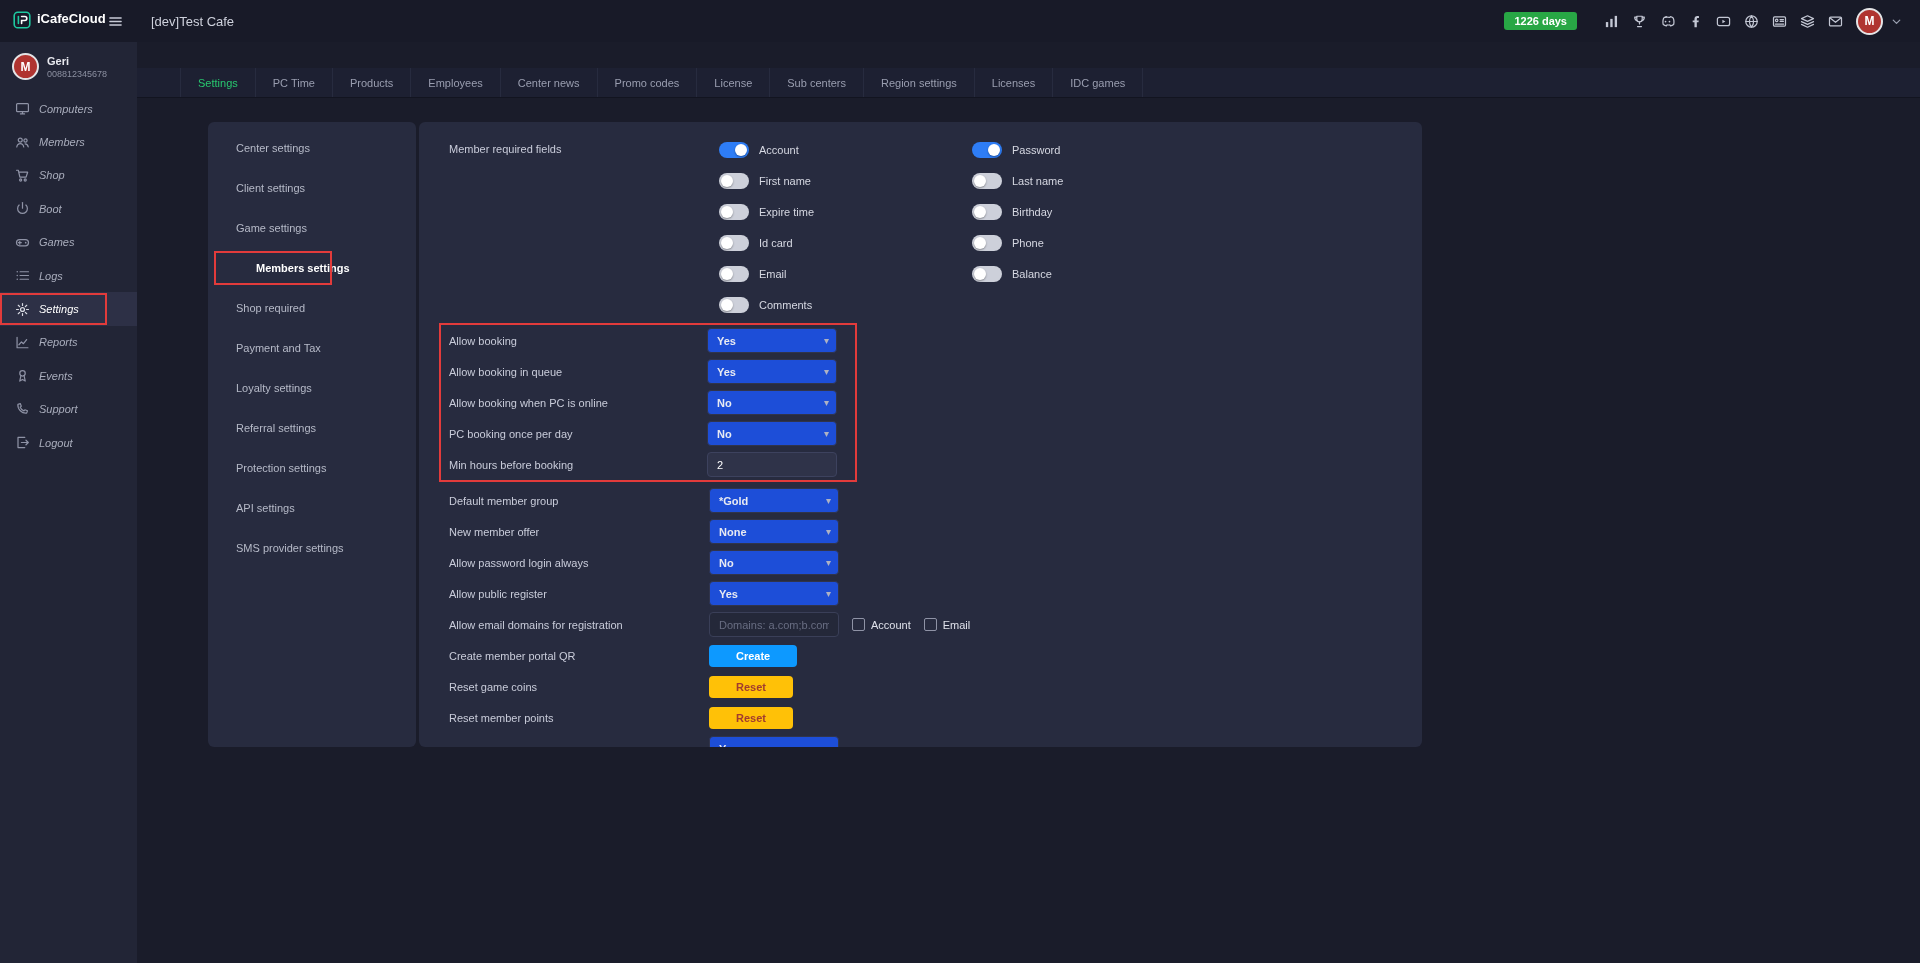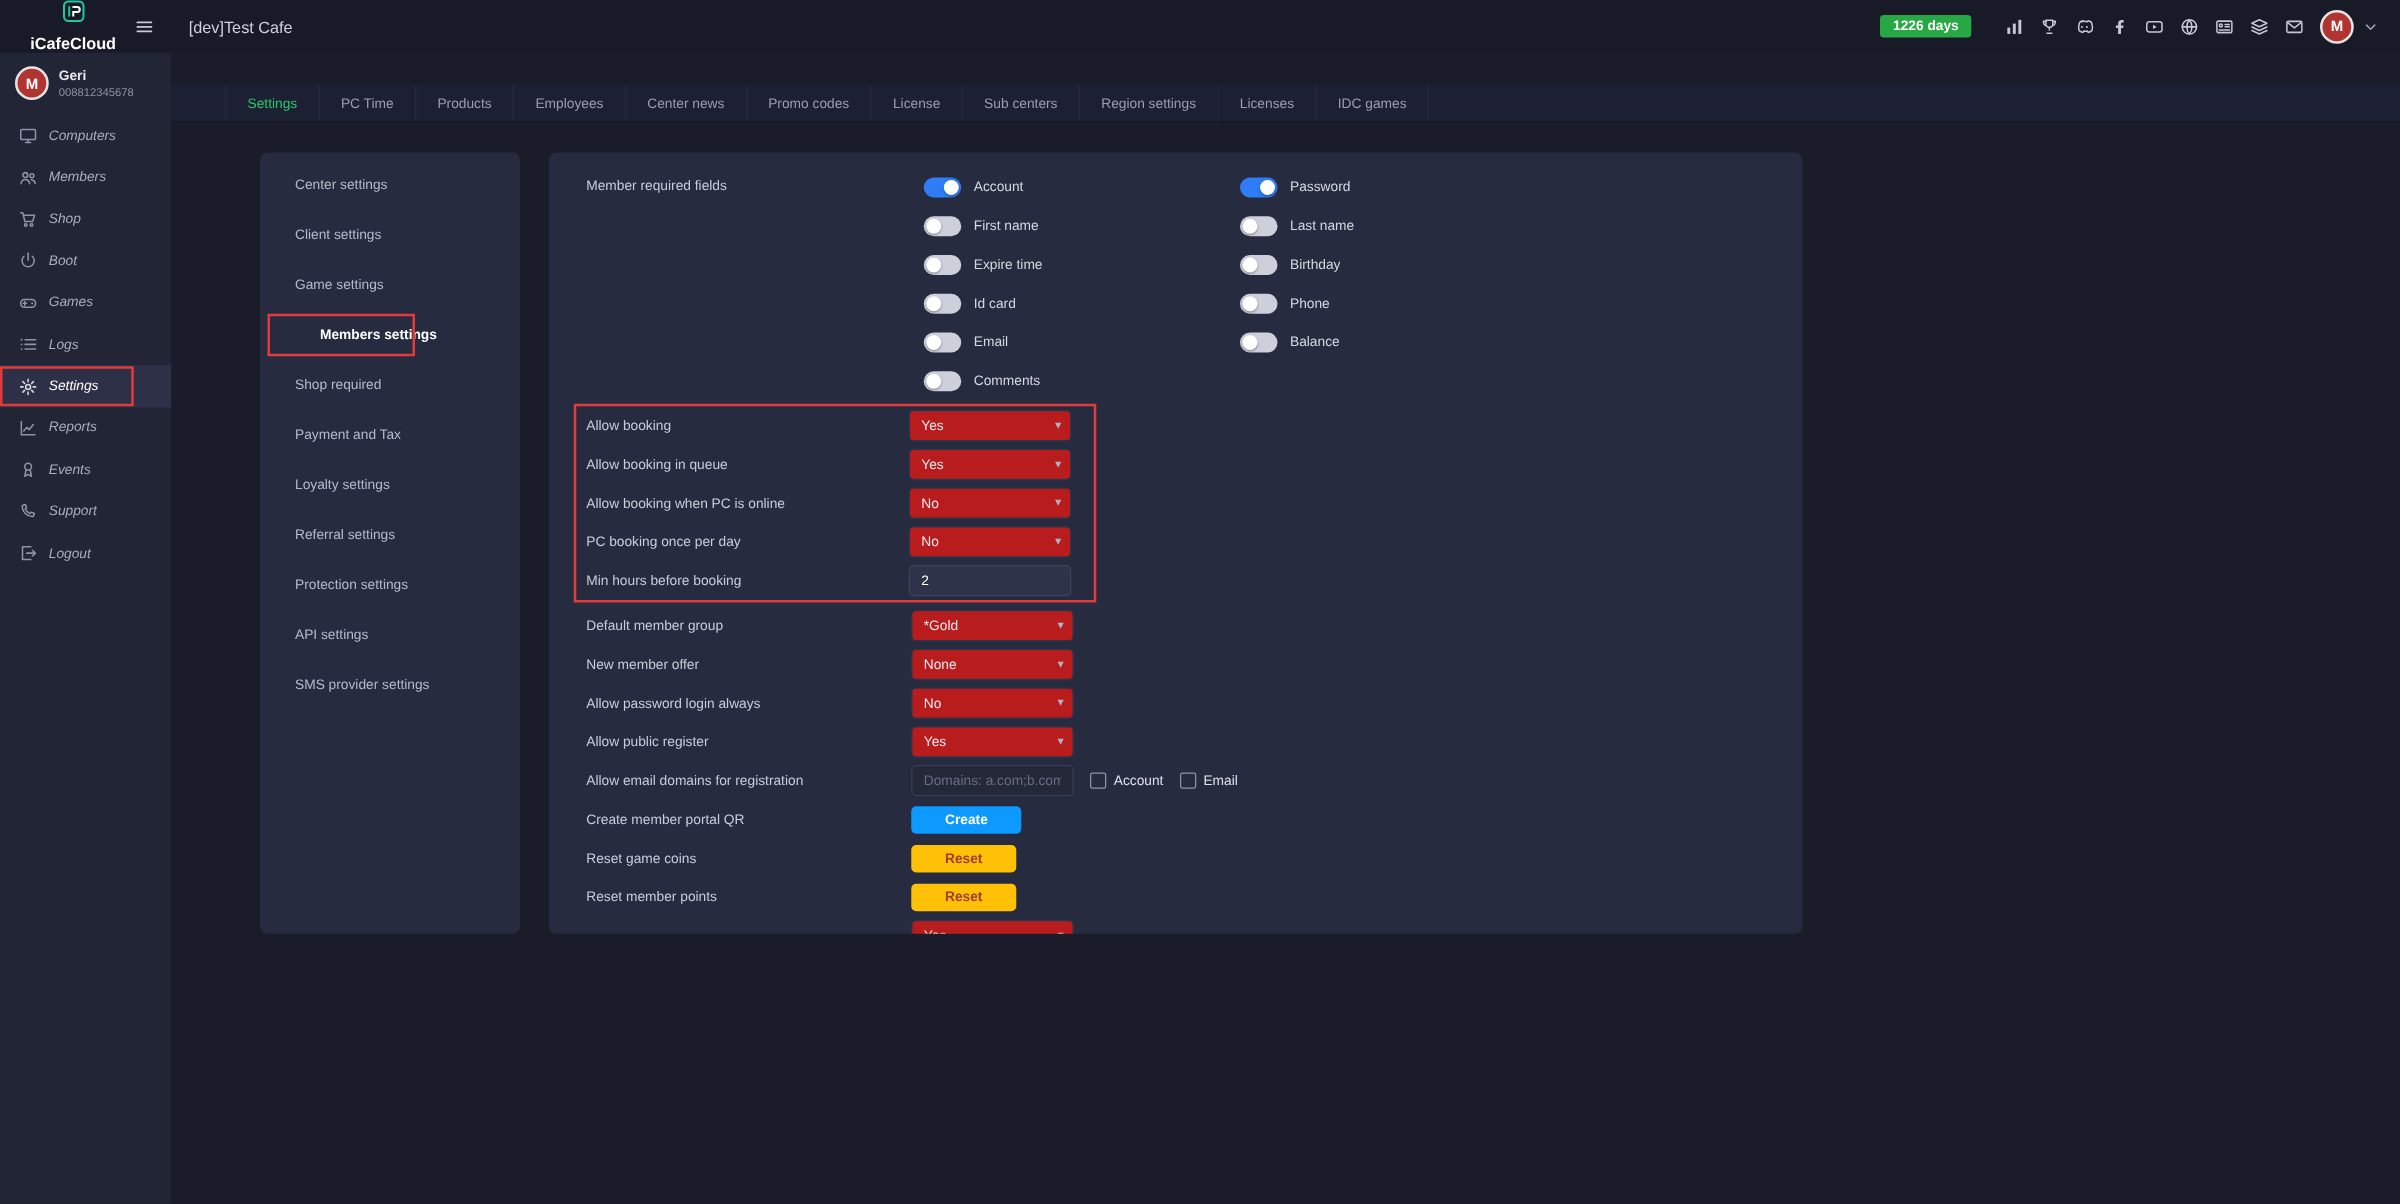--- a/index.html
+++ b/index.html
@@ -5,21 +5,21 @@
   :root{
     --accent:#28c76f; --toggle-on:#2e7df6; --primary:#0d99ff; --warning:#ffc107;
     --warning-text:#a13c2f; --red:#e23b3b; --badge:#28a745;
   }
   *{box-sizing:border-box;margin:0;padding:0;}
   html,body{width:1920px;height:963px;overflow:hidden;}
   body{background:#1a1c2a;font-family:"Liberation Sans","DejaVu Sans",sans-serif;font-size:12px;color:#c6c8d4;position:relative;}
 
   
   .topbar{position:absolute;top:0;left:0;right:0;height:42px;background:#181a28;display:flex;align-items:center;z-index:5;}
-  .brand{width:104px;padding-left:13px;display:flex;align-items:center;gap:6px;color:#fff;font-weight:700;font-size:13px;cursor:pointer;flex-direction:column;}
+  .brand{width:104px;padding-left:13px;display:flex;gap:6px;color:#fff;font-weight:700;font-size:13px;cursor:pointer;}
   .hamburger{color:#c7cad6;margin-left:4px;display:flex;cursor:pointer;}
   .tb-title{margin-left:28px;color:#ced1dc;font-size:13px;}
   .tb-right{margin-left:auto;display:flex;align-items:center;gap:13px;padding-right:16px;}
   .badge{background:var(--badge);color:#fff;font-size:11px;font-weight:700;padding:3px 10px;border-radius:3px;margin-right:14px;cursor:pointer;}
   .tb-icons{display:flex;align-items:center;gap:13px;}
   .tb-icon{color:#c3c7d4;display:flex;cursor:pointer;}
   .avatar{width:27px;height:27px;border-radius:50%;background:#b03430;border:2px solid #e4e4e6;color:#fff;font-weight:700;font-size:12px;display:flex;align-items:center;justify-content:center;flex-shrink:0;}
   .chev-sm{color:#9ca1b2;display:flex;margin-left:-7px;cursor:pointer;}
 
   
@@ -40,37 +40,37 @@
   .tab{padding:0 17px;display:flex;align-items:center;font-size:11px;color:#9a9eb0;border-right:1px solid #272b3f;cursor:pointer;white-space:nowrap;}
   .tab:first-child{border-left:1px solid #272b3f;}
   .tab.active{color:var(--accent);}
 
   .panel{background:#272b3f;border-radius:6px;position:absolute;margin-left:28px;}
   .settings-nav{left:43px;top:80px;width:208px;height:625px;padding-top:6px;}
   .nav-item{height:40px;display:flex;align-items:center;padding-left:28px;font-size:11px;color:#b6bac8;cursor:pointer;position:relative;}
   .nav-item.ann{color:#fff;font-weight:700;padding-left:48px;}
   .nav-item.ann::after{content:"";position:absolute;left:6px;top:3px;bottom:3px;width:114px;border:2px solid var(--red);pointer-events:none;}
 
-  .form-panel{left:274px;top:80px;width:1003px;height:625px;padding:12px 30px 0;overflow:hidden;}
+  .form-panel{left:254px;top:80px;width:1003px;height:625px;padding:12px 30px 0;overflow:hidden;}
   .req-fields{display:flex;align-items:flex-start;}
   .req-fields > .row-label{line-height:31px;}
   .row-label{width:260px;font-size:11px;color:#c9ccda;flex-shrink:0;}
   .row-label.narrow{width:258px;}
   .toggle-grid{padding-left:10px;}
   .toggle-row{display:flex;height:31px;align-items:center;}
   .toggle-cell{width:253px;display:flex;align-items:center;}
   .switch{width:30px;height:16px;border-radius:9px;background:#cdd0da;position:relative;cursor:pointer;flex-shrink:0;}
   .switch .knob{position:absolute;top:2px;left:2px;width:12px;height:12px;border-radius:50%;background:#fff;box-shadow:0 1px 2px rgba(0,0,0,.35);}
   .switch.on{background:var(--toggle-on);}
   .switch.on .knob{left:auto;right:2px;}
   .t-label{margin-left:10px;font-size:11px;color:#d6d8e2;}
 
   .booking-box{border:2px solid var(--red);margin:3px 0 3px -10px;padding:0 8px;width:418px;}
   .form-row{display:flex;align-items:center;height:31px;}
-  .select{width:130px;height:25px;background:#b91c1c;border:1px solid #30344b;border-radius:4px;color:#e8eaf2;font-size:11px;display:flex;align-items:center;justify-content:space-between;padding:0 7px 0 9px;cursor:pointer;flex-shrink:0;}
+  .select{width:130px;height:25px;background:#1d4ed8;border:1px solid #30344b;border-radius:4px;color:#e8eaf2;font-size:11px;display:flex;align-items:center;justify-content:space-between;padding:0 7px 0 9px;cursor:pointer;flex-shrink:0;font-weight:bold;}
   .select .chev{color:#aeb2c4;font-size:10px;line-height:1;}
   .tinput{width:130px;height:25px;background:#2f3349;border:1px solid #3d425e;border-radius:4px;color:#fff;font-size:11px;padding:0 9px;font-family:inherit;outline:none;}
   .tinput::placeholder{color:#686d82;}
   .domain-wrap{display:flex;align-items:center;gap:13px;}
   .domain-wrap .tinput{background:#242839;border-color:#3a3f58;}
   .cb{display:flex;align-items:center;gap:6px;font-size:11px;color:#dfe1ea;cursor:pointer;}
   .cbbox{width:13px;height:13px;border:1px solid #8f93a6;border-radius:2px;background:transparent;display:inline-block;}
   .btn{border:none;border-radius:4px;font-size:11px;font-weight:700;padding:5px 27px;cursor:pointer;font-family:inherit;}
   .btn.primary{background:var(--primary);color:#fff;}
   .btn.warning{background:var(--warning);color:var(--warning-text);}

